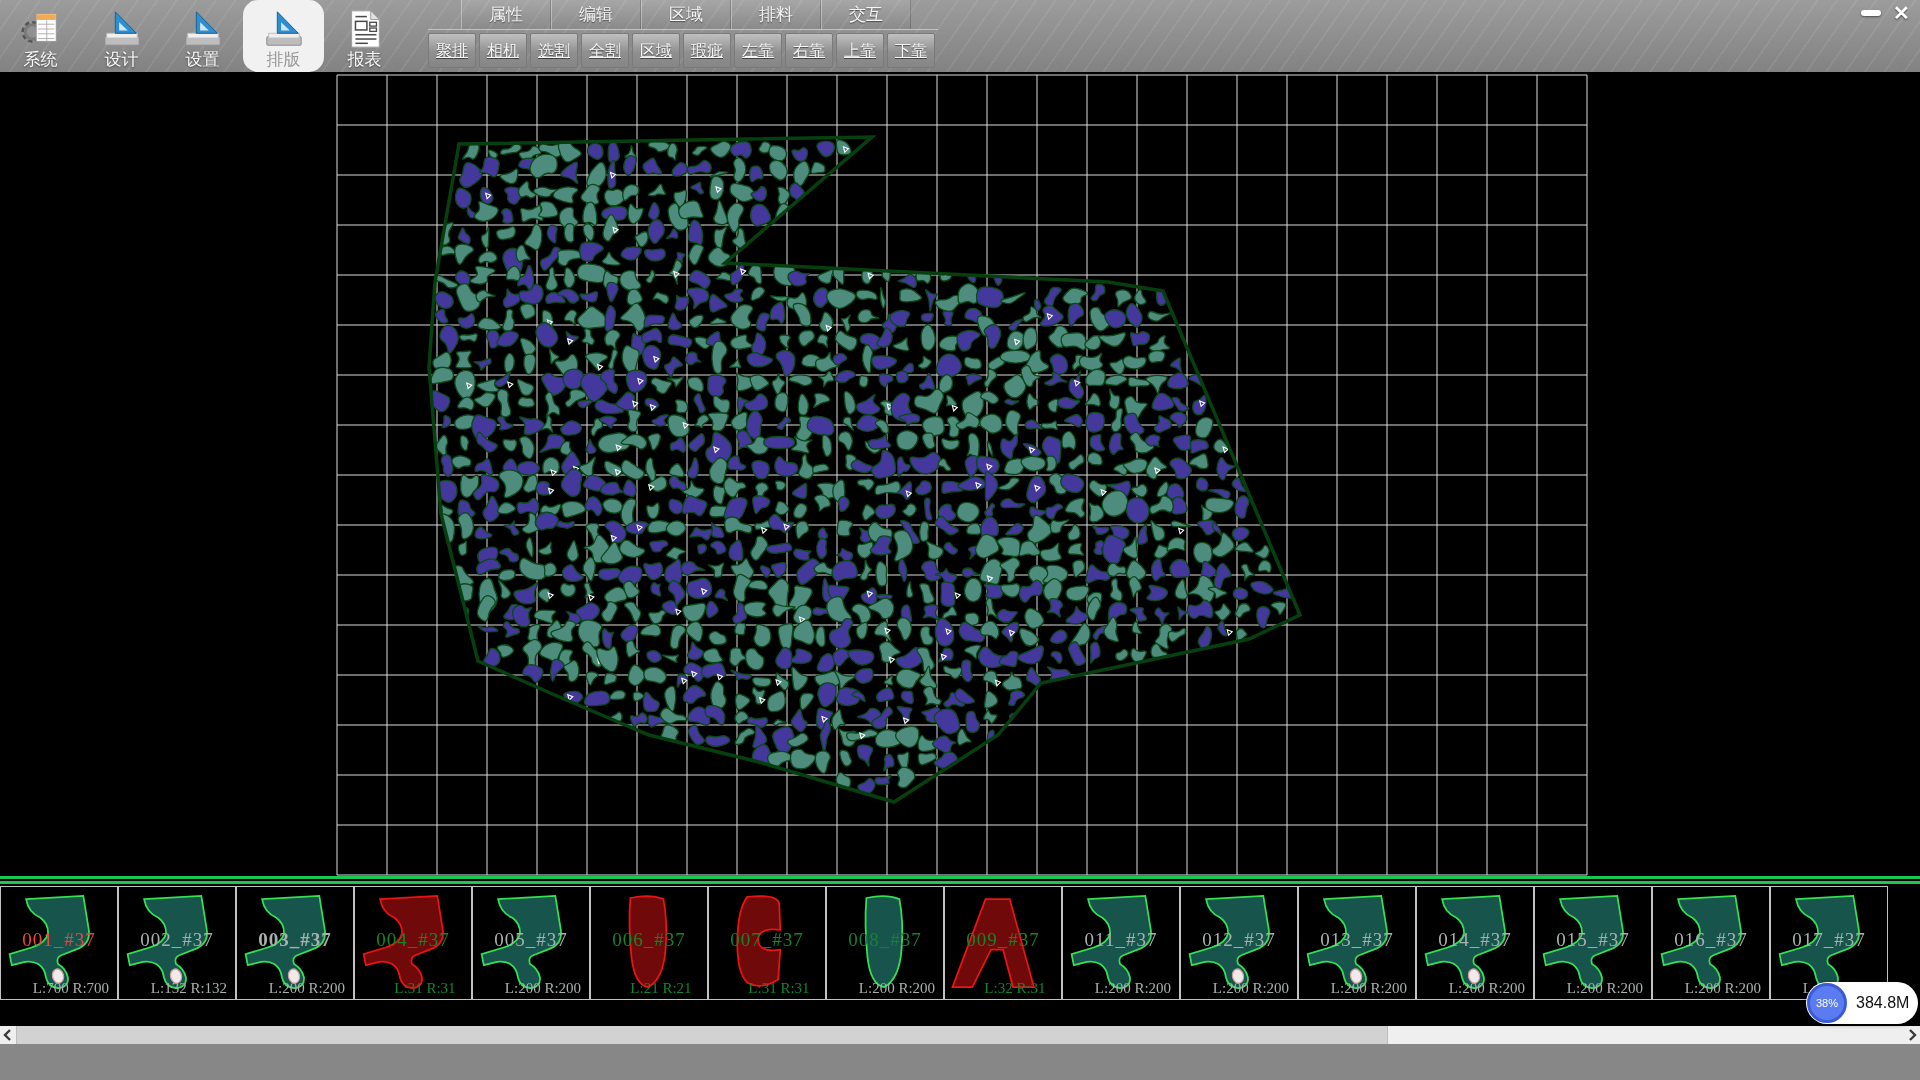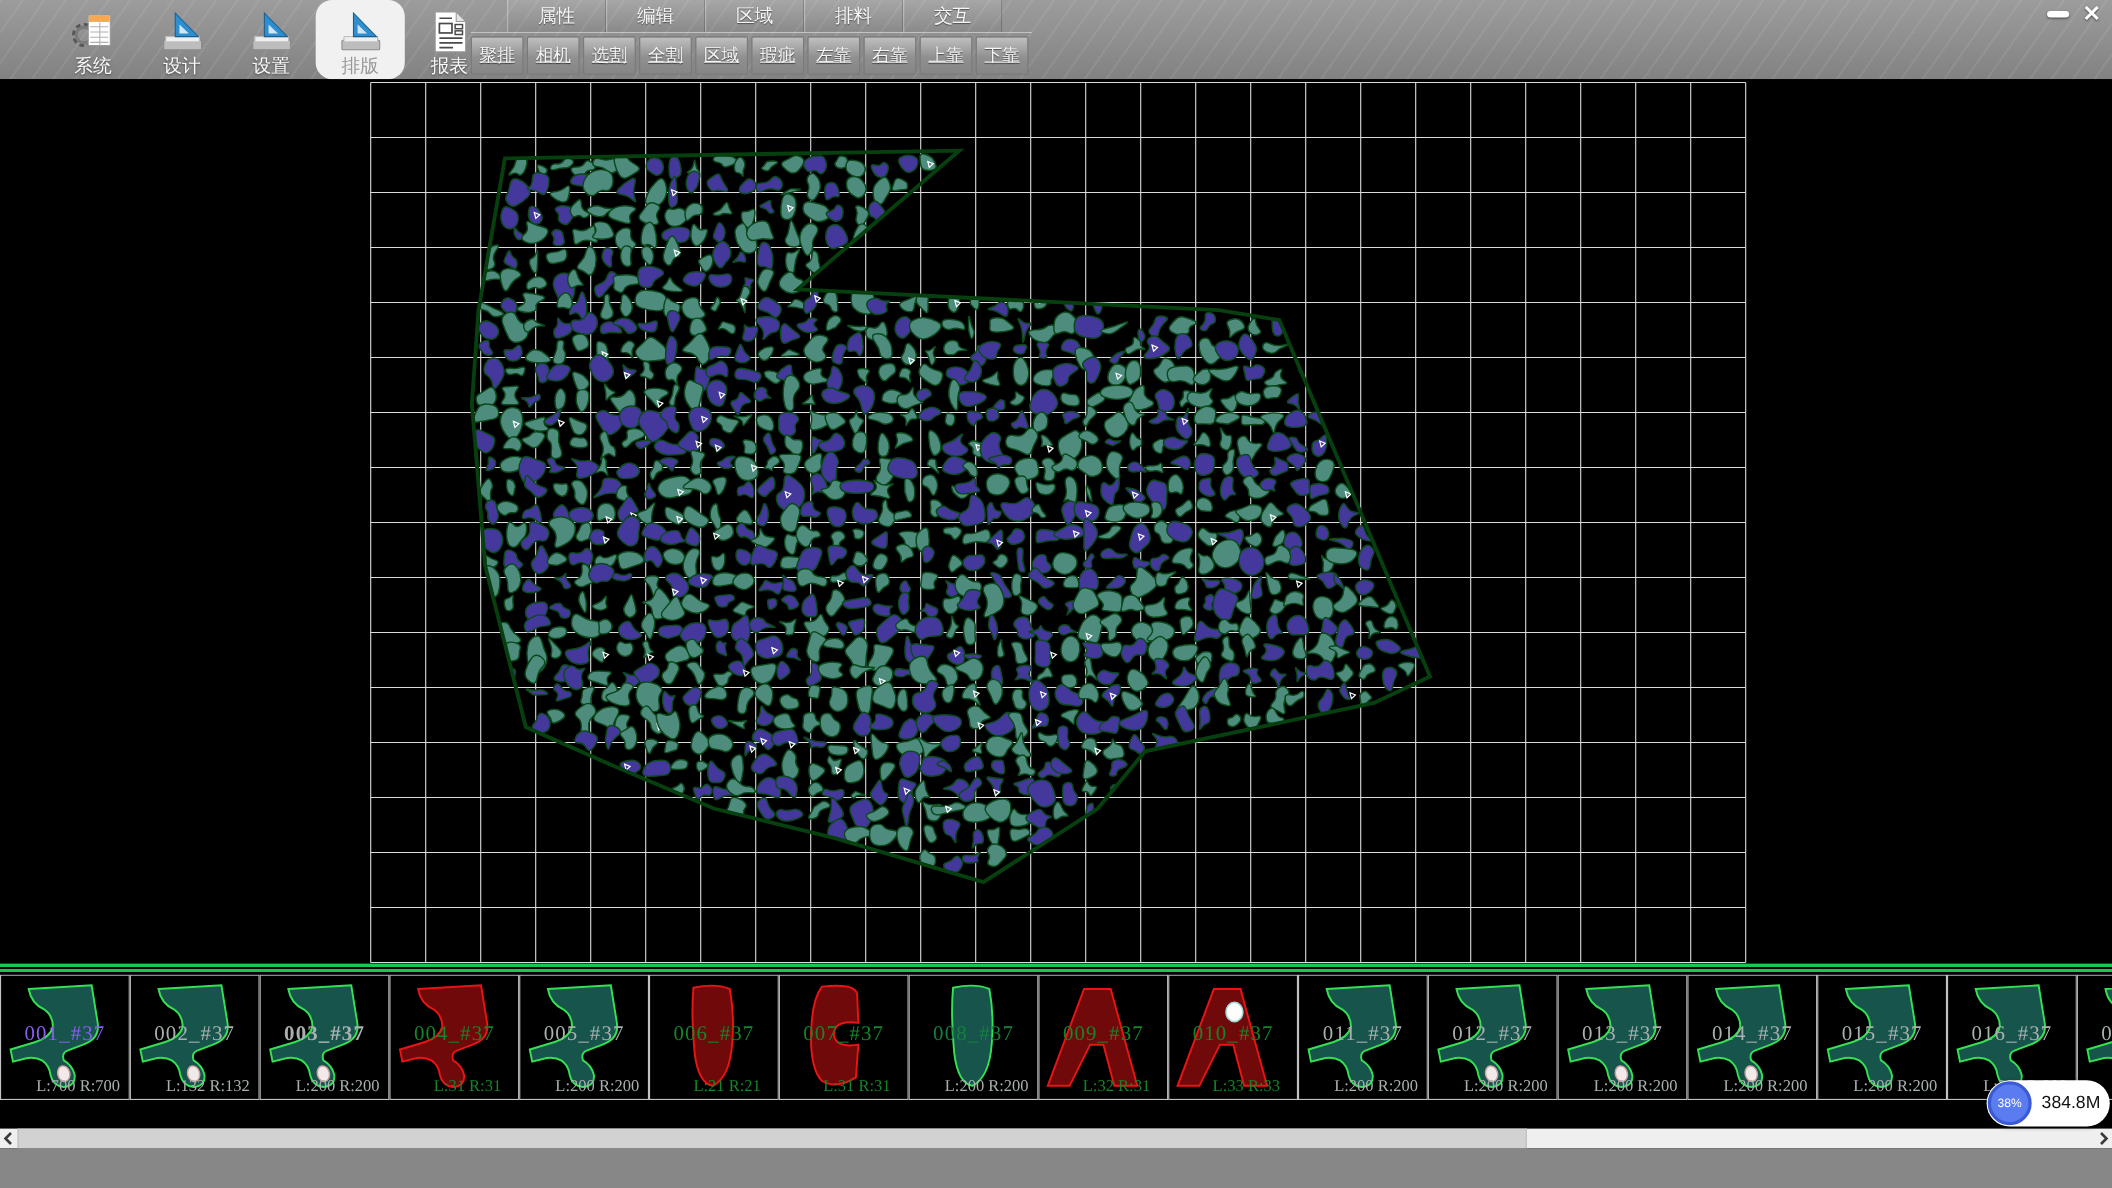--- a/index.html
+++ b/index.html
@@ -1,21 +1,21 @@
 <!DOCTYPE html>
 <html><head>
 <meta charset="utf-8">
 <style>
   html,body{margin:0;padding:0;width:1920px;height:1080px;overflow:hidden;background:#000;
     font-family:"Liberation Sans",sans-serif;position:relative;}
   
   .topbar{position:absolute;left:0;top:0;width:1920px;height:72px;
     background:linear-gradient(#9c9c9c,#828282);
     background-image:repeating-linear-gradient(125deg,rgba(255,255,255,.07) 0 2px,rgba(0,0,0,0) 2px 16px),linear-gradient(#9c9c9c,#828282);}
-  .main-toolbar{position:absolute;left:0;top:0;height:52px;display:flex;margin-left:44px;}
+  .main-toolbar{position:absolute;left:0;top:0;height:52px;display:flex;}
   .tb-item{width:81px;height:72px;display:flex;flex-direction:column;align-items:center;justify-content:flex-end;
     padding-bottom:2px;box-sizing:border-box;cursor:pointer;}
   .tb-item.active{background:#f1f1f1;border-radius:15px;}
   .tb-icon{width:42px;height:42px;}
   .tb-icon svg{width:42px;height:42px;display:block;}
   .tb-label{font-size:17px;color:#fafafa;text-shadow:0 1px 2px rgba(40,40,40,.7);line-height:20px;}
   .tb-item.active .tb-label{color:#979797;text-shadow:none;}
   .menus{position:absolute;left:428px;top:0;}
   .menu-tabs{display:flex;height:29px;border-bottom:1px solid rgba(255,255,255,.45);padding-left:33px;}
   .menu-tab{width:88px;height:29px;line-height:29px;text-align:center;font-size:17px;color:#f6f6f6;
@@ -1184,21 +1184,21 @@
     </svg>
 </div>
 
 <div class="strip-sep"></div>
 <div class="parts-strip" id="parts-strip">
     <div class="part-cell">
       <svg viewBox="0 0 100 92">
         <path d="M21 7 L73 4 L78 35 Q80 48 66 53 L53 58 Q48 60 50 66 Q57 70 59 78 Q60 87 50 88 Q41 87 39 78 Q38 70 32 66 Q27 63 20 64 L8 67 L6 57 L26 51 Q39 47 41 38 Q41 29 34 24 Q23 19 21 7 Z" fill="#17544b" stroke="#35e052" stroke-width="1.6"></path>
         <ellipse cx="50" cy="77" rx="5" ry="6.5" transform="rotate(-14 50 77)" fill="#f2eaea" stroke="#cfa0a0" stroke-width="1.2"></ellipse>
       </svg>
-      <div class="part-id" style="color: #8b5cf6;">001_#37</div>
+      <div class="part-id" style="color: #ef4444;">001_#37</div>
       <div class="part-counts" style="color: rgb(169, 176, 176);">L:700 R:700</div>
     </div>
     <div class="part-cell">
       <svg viewBox="0 0 100 92">
         <path d="M21 7 L73 4 L78 35 Q80 48 66 53 L53 58 Q48 60 50 66 Q57 70 59 78 Q60 87 50 88 Q41 87 39 78 Q38 70 32 66 Q27 63 20 64 L8 67 L6 57 L26 51 Q39 47 41 38 Q41 29 34 24 Q23 19 21 7 Z" fill="#17544b" stroke="#35e052" stroke-width="1.6"></path>
         <ellipse cx="50" cy="77" rx="5" ry="6.5" transform="rotate(-14 50 77)" fill="#f2eaea" stroke="#cfa0a0" stroke-width="1.2"></ellipse>
       </svg>
       <div class="part-id" style="color: rgb(169, 176, 176);">002_#37</div>
       <div class="part-counts" style="color: rgb(169, 176, 176);">L:132 R:132</div>
     </div>
@@ -1244,28 +1244,20 @@
       </svg>
       <div class="part-id" style="color: #15803d;">008_#37</div>
       <div class="part-counts" style="color: rgb(169, 176, 176);">L:200 R:200</div>
     </div>
     <div class="part-cell">
       <svg viewBox="0 0 100 92">
         <path d="M35 7 L57 7 L79 87 L60 87 L51 53 L40 53 L23 87 L5 87 Z" fill="#700909" stroke="#ea1414" stroke-width="1.6"></path>
       </svg>
       <div class="part-id" style="color: rgb(19, 134, 43);">009_#37</div>
       <div class="part-counts" style="color: rgb(19, 134, 43);">L:32 R:31</div>
-    </div>
-    <div class="part-cell">
-      <svg viewBox="0 0 100 92">
-        <path d="M35 7 L57 7 L79 87 L60 87 L51 53 L40 53 L23 87 L5 87 Z" fill="#700909" stroke="#ea1414" stroke-width="1.6"></path>
-        <ellipse cx="52" cy="26" rx="7" ry="8" fill="#fdfdfd" stroke="#9fd6d6" stroke-width="1.3"></ellipse>
-      </svg>
-      <div class="part-id" style="color: rgb(19, 134, 43);">010_#37</div>
-      <div class="part-counts" style="color: rgb(19, 134, 43);">L:33 R:33</div>
     </div>
     <div class="part-cell">
       <svg viewBox="0 0 100 92">
         <path d="M21 7 L73 4 L78 35 Q80 48 66 53 L53 58 Q48 60 50 66 Q57 70 59 78 Q60 87 50 88 Q41 87 39 78 Q38 70 32 66 Q27 63 20 64 L8 67 L6 57 L26 51 Q39 47 41 38 Q41 29 34 24 Q23 19 21 7 Z" fill="#17544b" stroke="#35e052" stroke-width="1.6"></path>
       </svg>
       <div class="part-id" style="color: rgb(169, 176, 176);">011_#37</div>
       <div class="part-counts" style="color: rgb(169, 176, 176);">L:200 R:200</div>
     </div>
     <div class="part-cell">
       <svg viewBox="0 0 100 92">

